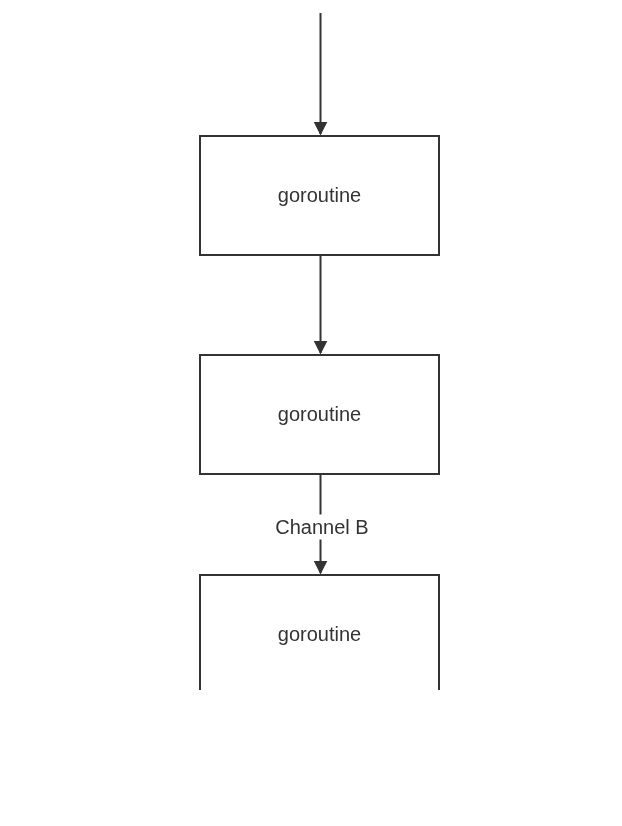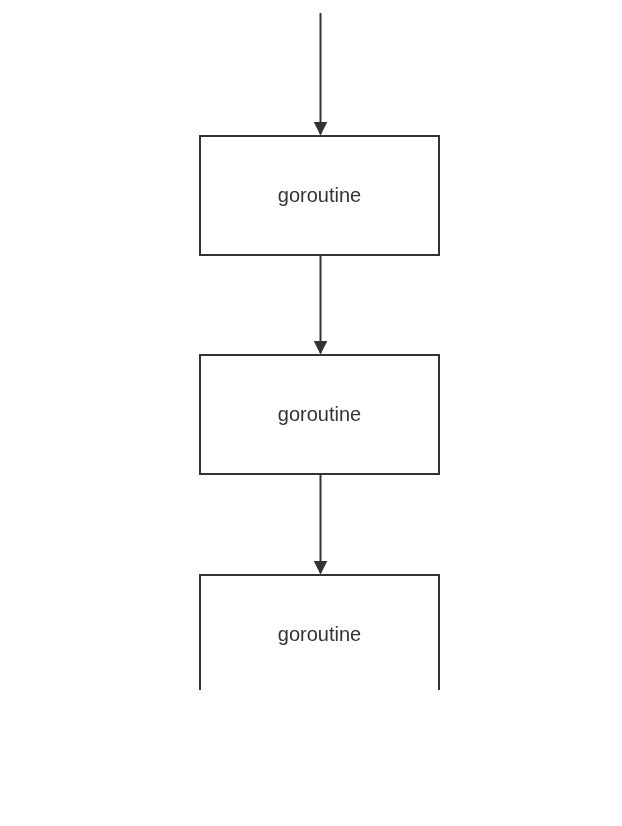--- a/index.html
+++ b/index.html
@@ -106,18 +106,19 @@
 
   </svg>
 
   <div class="text-layer">
 
     <div id="node-label-1" class="node-label">goroutine</div>
 
 
     <div id="node-label-2" class="node-label">goroutine</div>
 
+    <div id="edge-label-b" class="edge-label">Channel B</div>
 
     <div id="node-label-3" class="node-label">goroutine</div>
 
   </div>
 
 </div>
 
 </body></html>

